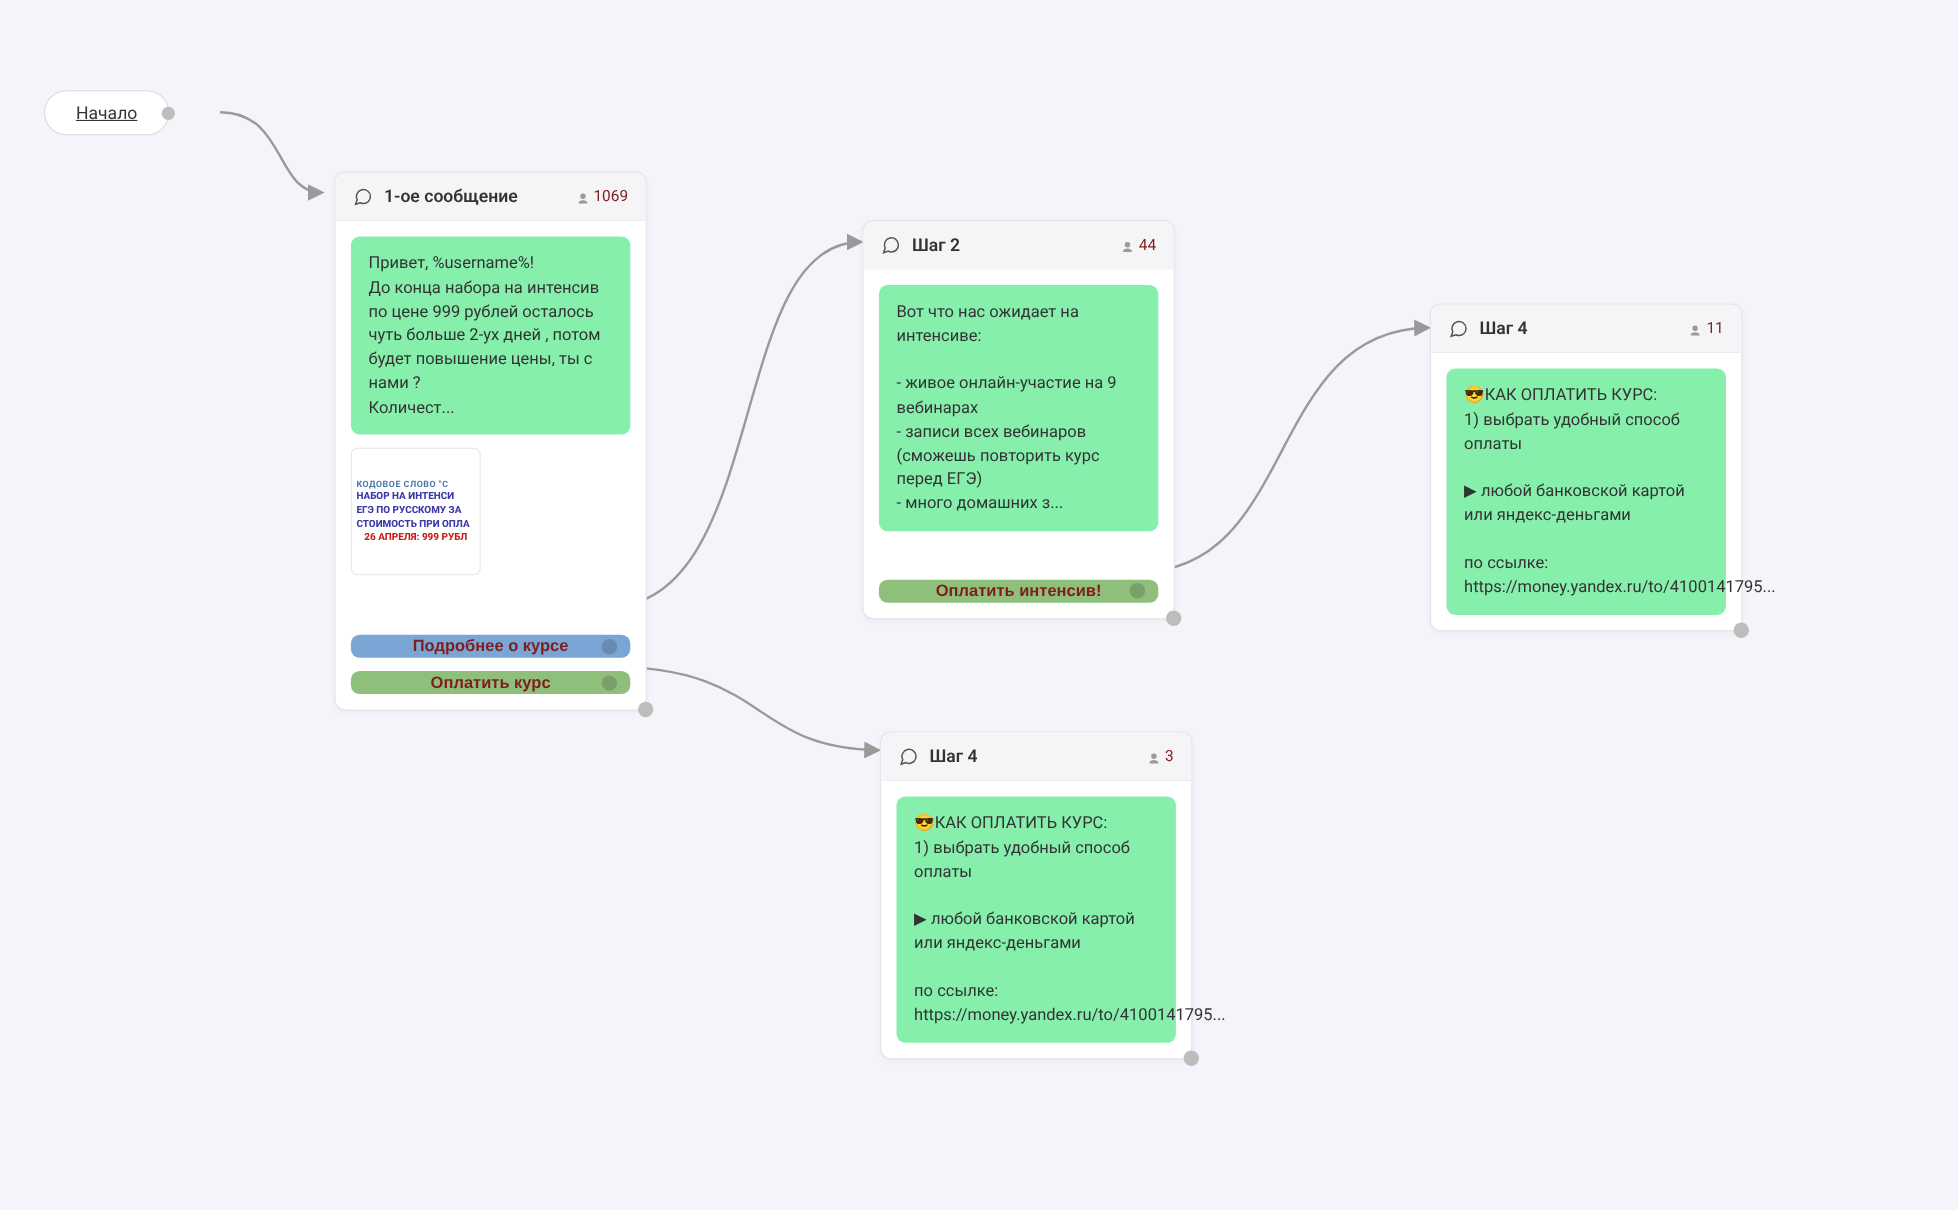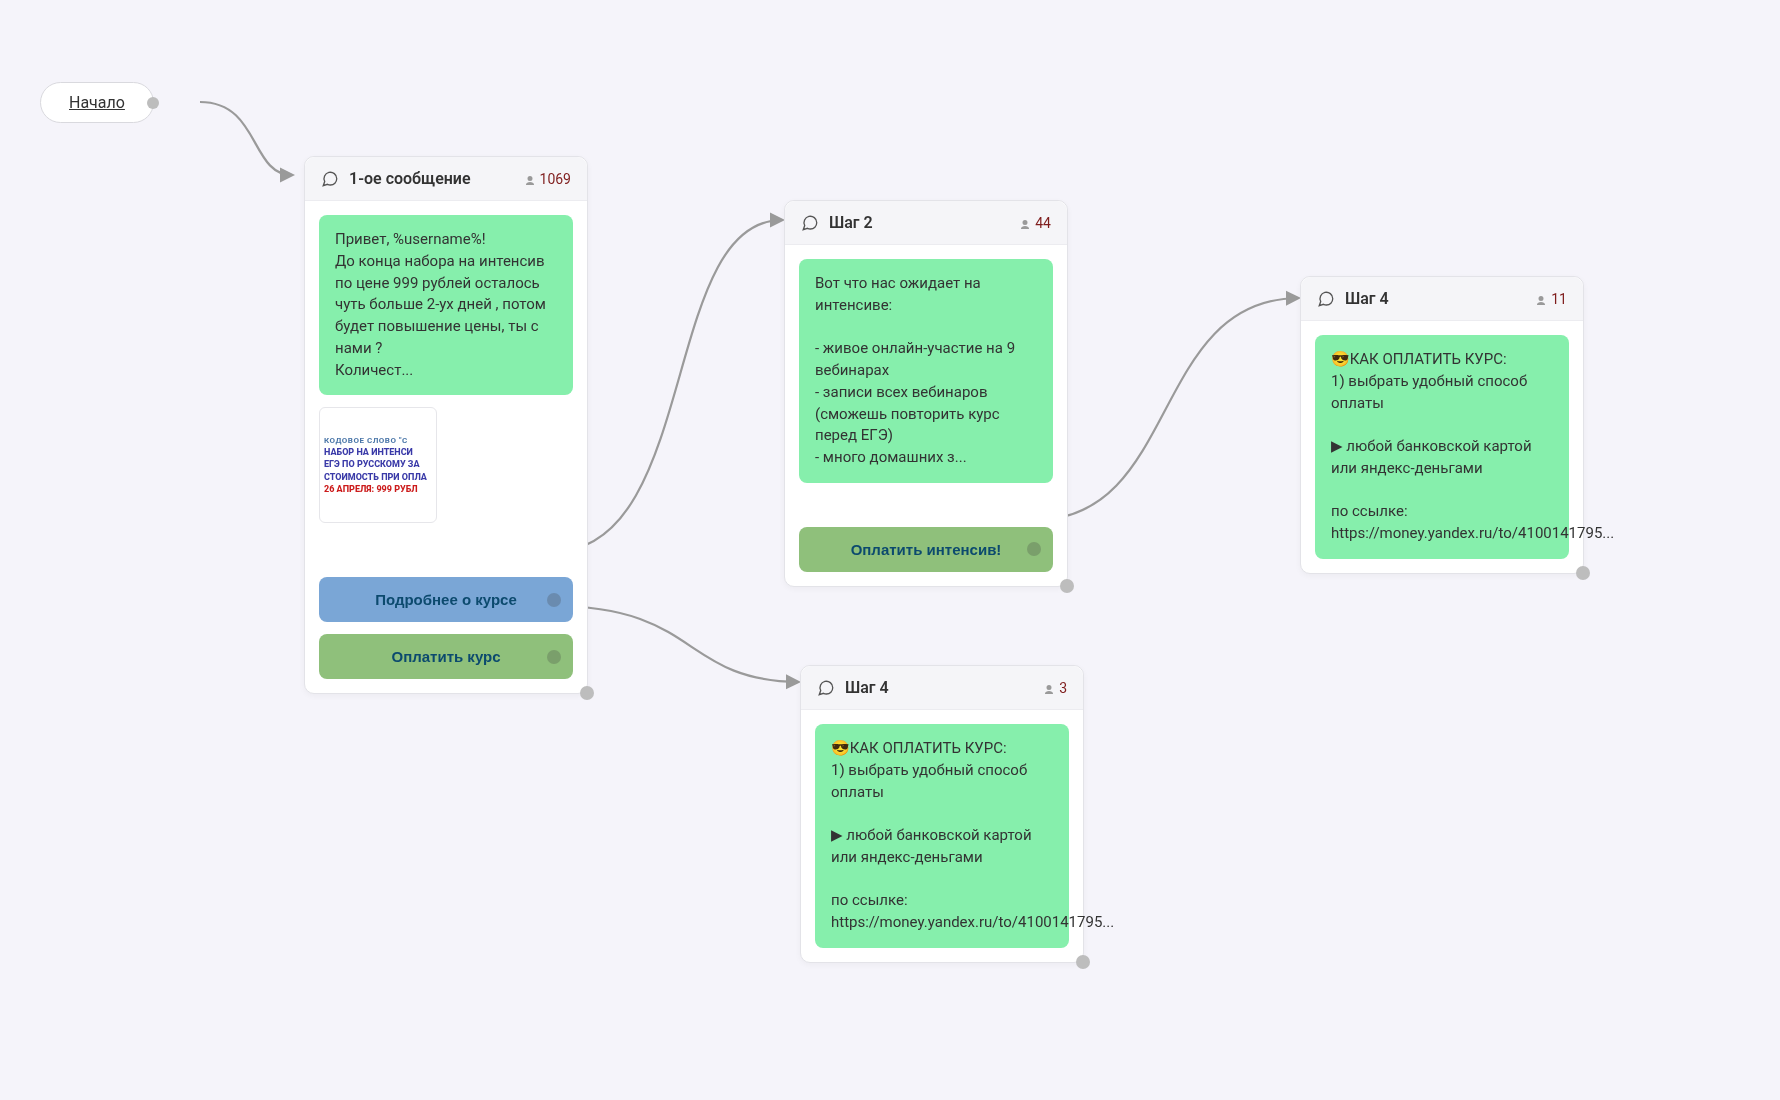--- a/index.html
+++ b/index.html
@@ -83,30 +83,30 @@
     border-radius: 6px;
     background: #fff;
     padding: 4px;
     display: flex;
     flex-direction: column;
     justify-content: center;
     gap: 2px;
   }
   .thumb .line1 { font-size: 8px; color: #4a76a8; font-weight: 700; letter-spacing: 0.5px; }
   .thumb .line2, .thumb .line3, .thumb .line4 { font-size: 9px; font-weight: 800; color: #3a3aa8; line-height: 1.15; }
-  .thumb .line5 { font-size: 9px; font-weight: 800; color: #cc1b1b; line-height: 1.15; }
+  .thumb .line5 { font-size: 9px; font-weight: 800; color: #cc1b1b; line-height: 1.15; text-align: center; }
 
   .btn {
     position: relative;
     border: none;
     border-radius: 8px;
-    padding: 14px 16px;
+    padding: 2px 16px;
     font-size: 15px;
     font-weight: 600;
-    color: #0c4a6e;
+    color: #7f1d1d;
     text-align: center;
     cursor: pointer;
   }
   .btn.blue  { background: #7aa6d6; }
   .btn.green { background: #8fc07b; }
   .btn .out-dot {
     position: absolute;
     right: 12px; top: 50%;
     transform: translateY(-50%);
     width: 14px; height: 14px;

